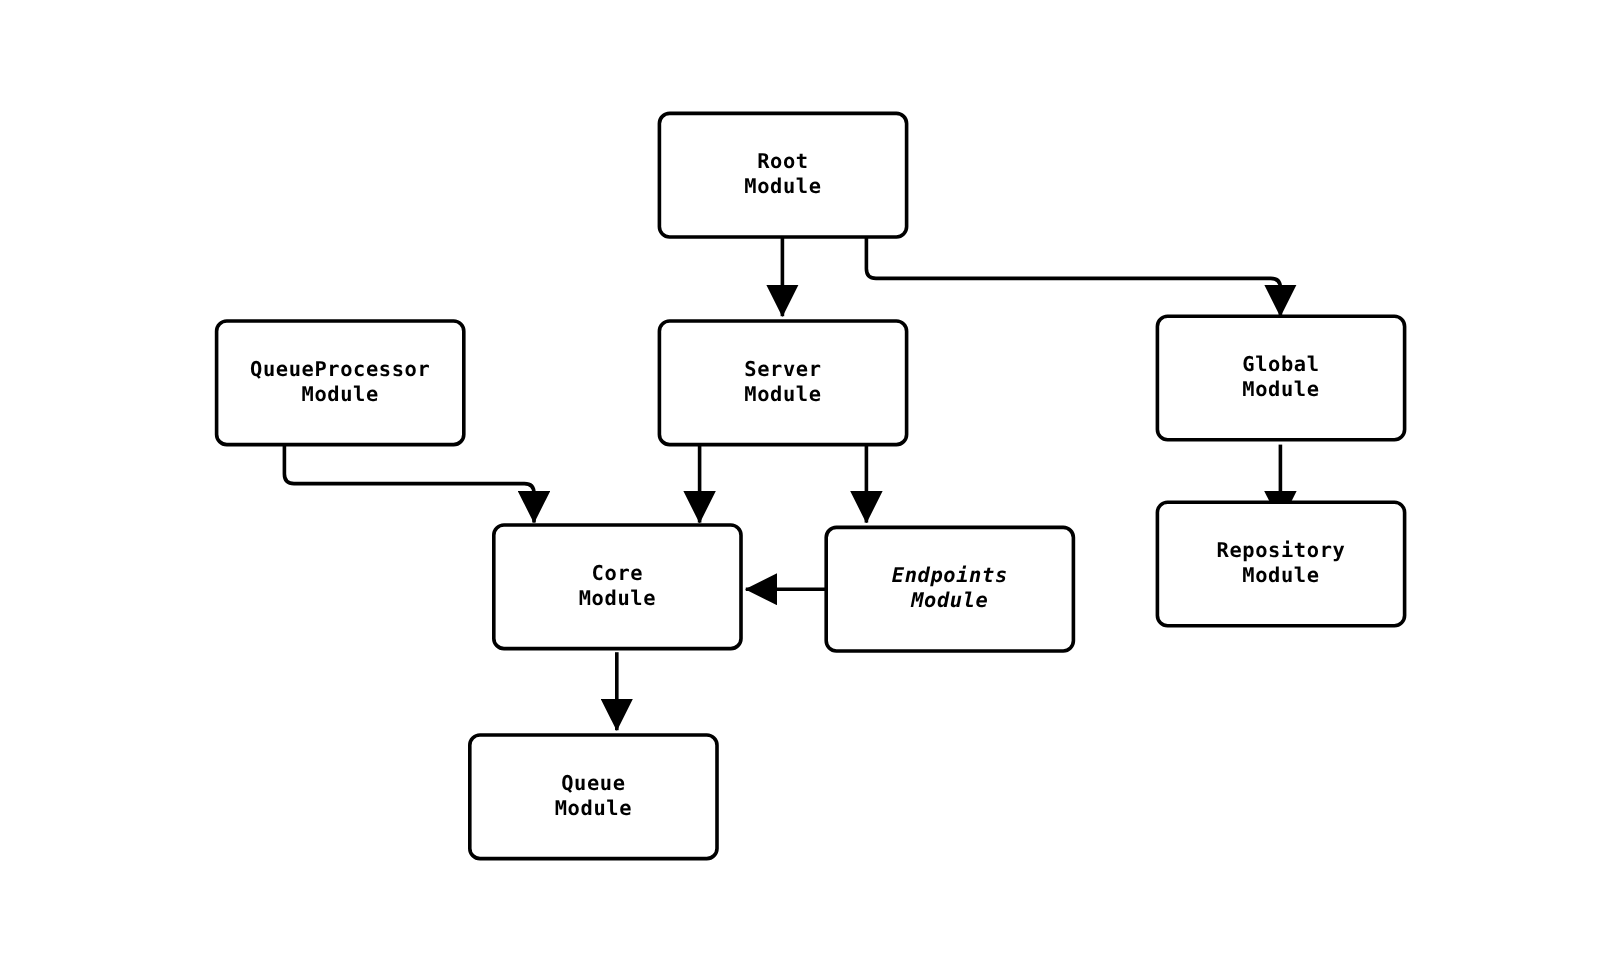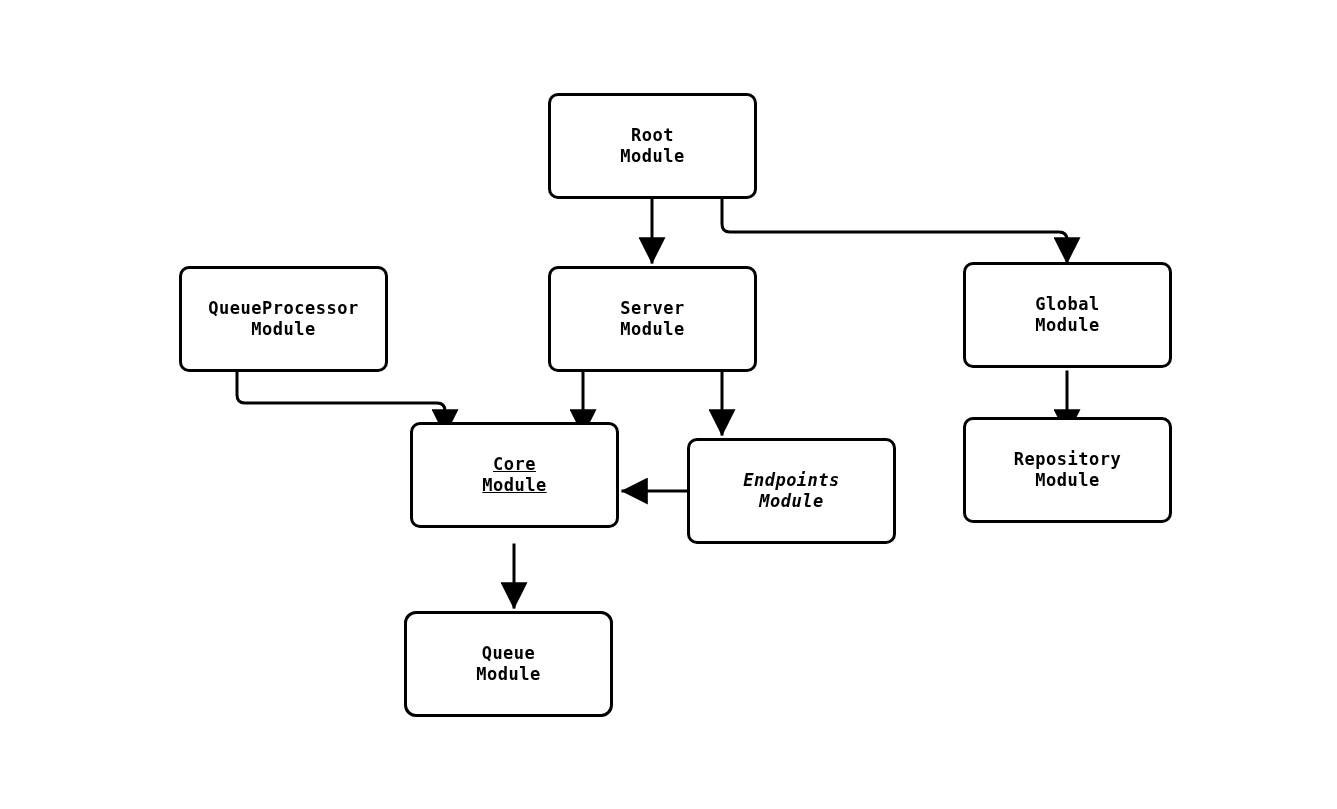--- a/index.html
+++ b/index.html
@@ -47,24 +47,24 @@
     font-weight: bold;
     line-height: 21px;
     color: var(--text-color, #000000);
     letter-spacing: 0.5px;
   }
   
   .pos-root           { left: 548px; top: 93px;  }
   .pos-server         { left: 548px; top: 266px; }
   .pos-global         { left: 963px; top: 262px; }
   .pos-queueprocessor { left: 131px; top: 266px; margin-left: 48px; }
-  .pos-core           { left: 410px; top: 422px; text-decoration: underline; }
+  .pos-core           { left: 410px; top: 436px; }
   .pos-endpoints      { left: 687px; top: 438px; font-style: italic; }
   .pos-repository     { left: 963px; top: 417px; }
-  .pos-queue          { left: 404px; top: 611px; border-radius: 12px; }
+  .pos-queue          { left: 390px; top: 611px; }
 </style>
 </head>
 <body>
 
 <div id="canvas">
 
   <svg id="edge-layer" viewBox="0 0 1337 809" xmlns="http://www.w3.org/2000/svg">
     <defs>
       <marker id="arrowhead" viewBox="0 0 10 10" refX="9.2" refY="5" markerWidth="9" markerHeight="9" orient="auto-start-reverse">
         <path d="M0,0 L10,5 L0,10 Z" fill="#000000"></path>

